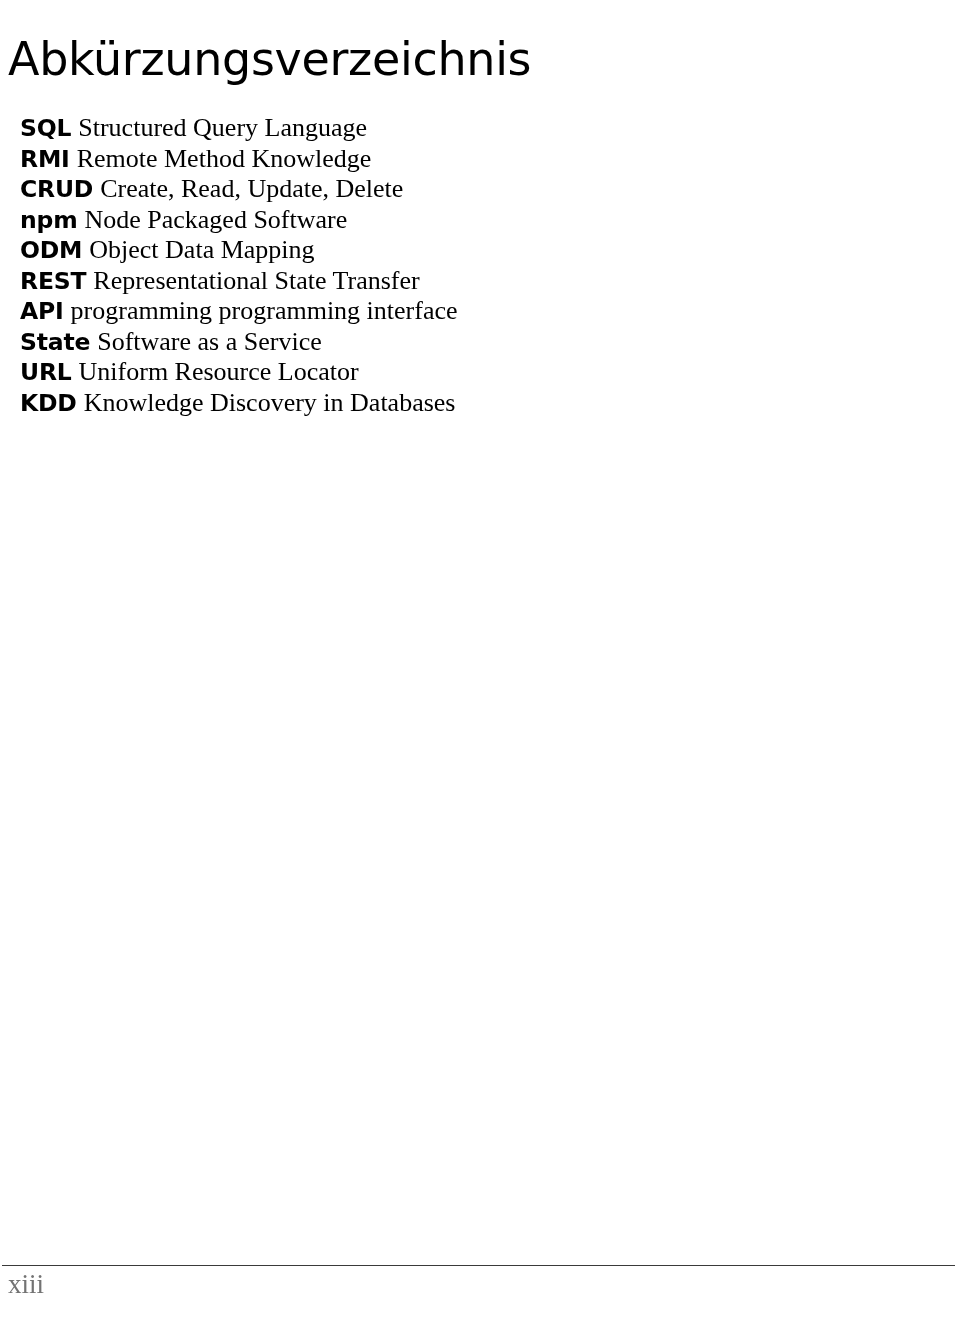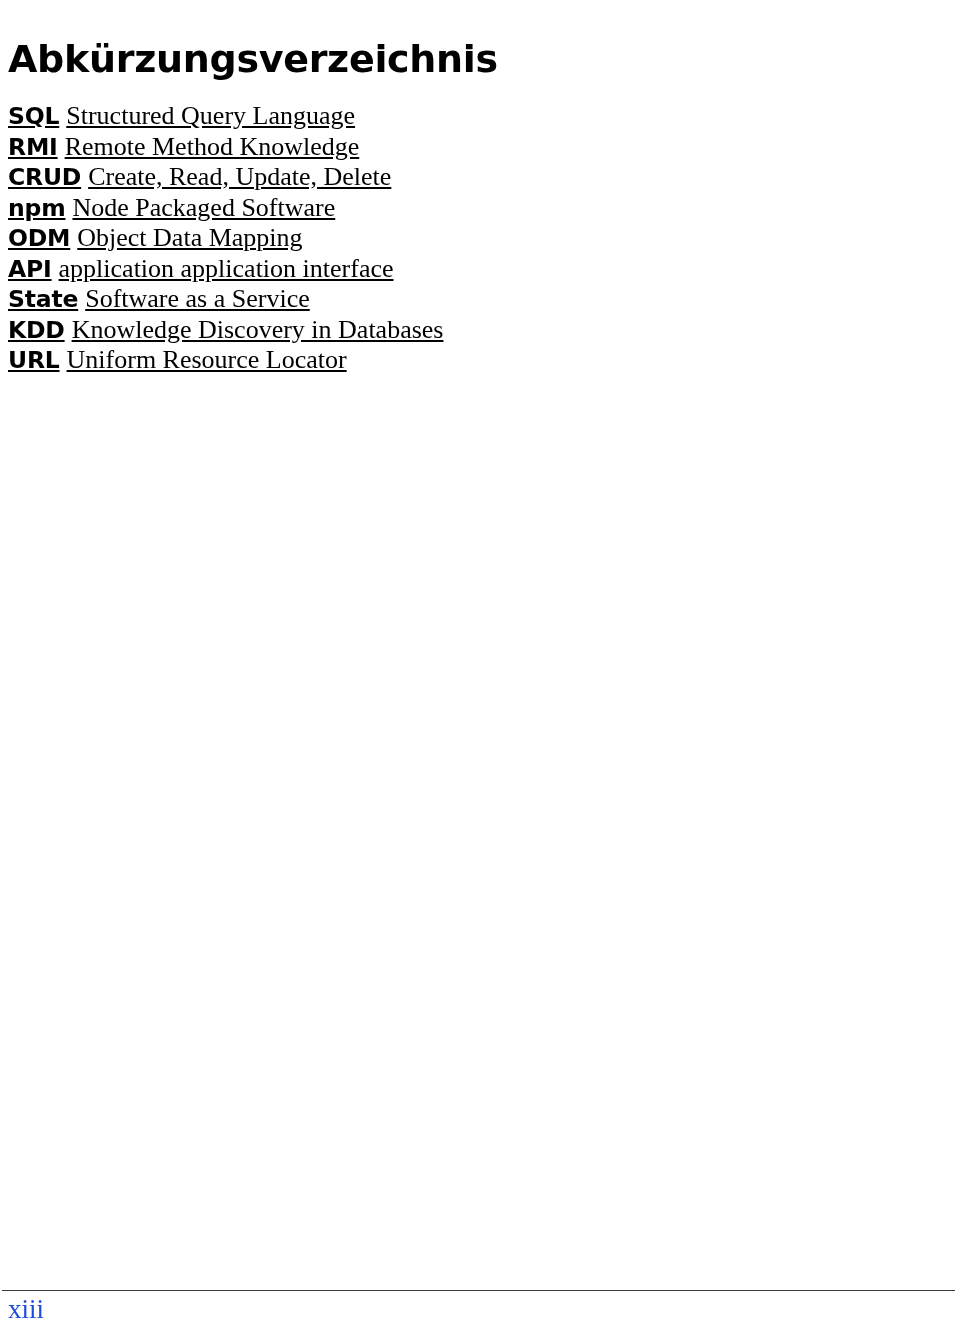--- a/index.html
+++ b/index.html
@@ -19,35 +19,34 @@
 
   .content {
     position: absolute;
     left: 8px;
     top: 0;
     right: 8px;
   }
 
   .page-title {
     font-family: "DejaVu Sans", "Liberation Sans", sans-serif;
-    font-weight: bold;
-    font-size: 38px;
+    font-weight: normal;
+    font-size: 46px;
     line-height: 46px;
     letter-spacing: -0.3px;
     color: #000000;
     margin: 0;
     padding-top: 36px;
   }
 
   .abbrev-list {
-    margin: 0;
+    margin: 12px;
     padding: 0;
     list-style: none;
     padding-top: 19px;
-    text-decoration: underline;
   }
 
   .abbrev-item {
     font-family: "Liberation Serif", "DejaVu Serif", serif;
     font-size: 26px;
     line-height: 30.5px;
     color: #000000;
     white-space: nowrap;
   }
 
@@ -78,45 +77,46 @@
     height: 0;
     border: 0;
     border-top: 1.6px solid #3a3a3a;
     margin: 0;
   }
 
   .footer-page-number {
     font-family: "Liberation Serif", "DejaVu Serif", serif;
     font-size: 27px;
     line-height: 32px;
-    color: #1d4ed8;
+    color: #737373;
     padding-left: 6px;
     padding-top: 2px;
-    padding-bottom: 4px;
+    padding-bottom: 29px;
   }
 </style>
 </head>
 <body>
 
 <div class="page">
 
   <div class="content">
 
     <h1 class="page-title">Abkürzungsverzeichnis</h1>
 
     <ul class="abbrev-list">
         <li class="abbrev-item"><span class="abbrev-term">SQL</span><span class="abbrev-desc">Structured Query Language</span></li>
         <li class="abbrev-item"><span class="abbrev-term">RMI</span><span class="abbrev-desc">Remote Method Knowledge</span></li>
         <li class="abbrev-item"><span class="abbrev-term">CRUD</span><span class="abbrev-desc">Create, Read, Update, Delete</span></li>
         <li class="abbrev-item"><span class="abbrev-term">npm</span><span class="abbrev-desc">Node Packaged Software</span></li>
         <li class="abbrev-item"><span class="abbrev-term">ODM</span><span class="abbrev-desc">Object Data Mapping</span></li>
-        <li class="abbrev-item"><span class="abbrev-term">API</span><span class="abbrev-desc">application application interface</span></li>
+        <li class="abbrev-item"><span class="abbrev-term">REST</span><span class="abbrev-desc">Representational State Transfer</span></li>
+        <li class="abbrev-item"><span class="abbrev-term">API</span><span class="abbrev-desc">programming programming interface</span></li>
         <li class="abbrev-item"><span class="abbrev-term">State</span><span class="abbrev-desc">Software as a Service</span></li>
+        <li class="abbrev-item"><span class="abbrev-term">URL</span><span class="abbrev-desc">Uniform Resource Locator</span></li>
         <li class="abbrev-item"><span class="abbrev-term">KDD</span><span class="abbrev-desc">Knowledge Discovery in Databases</span></li>
-        <li class="abbrev-item"><span class="abbrev-term">URL</span><span class="abbrev-desc">Uniform Resource Locator</span></li>
       </ul>
 
   </div>
 
   <div class="footer">
     <hr class="footer-rule">
     <div class="footer-page-number">xiii</div>
   </div>
 
 </div>

